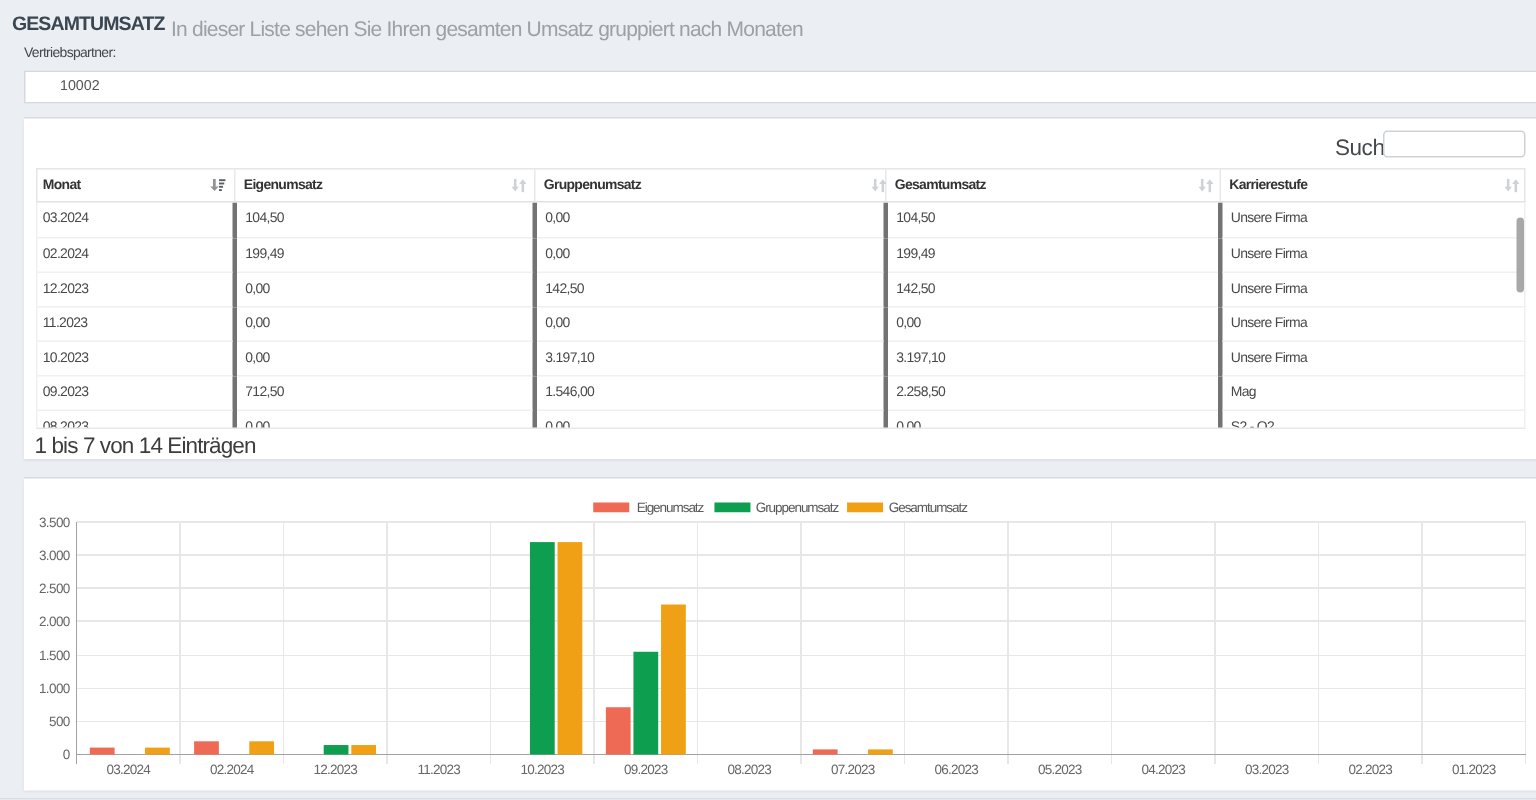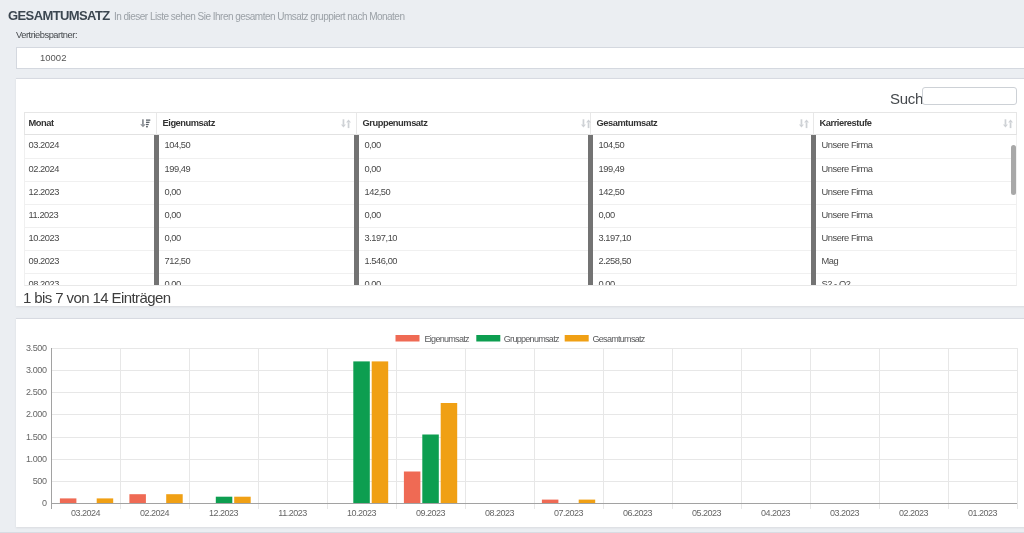--- a/index.html
+++ b/index.html
@@ -1,35 +1,35 @@
 <!DOCTYPE html>
 <html><head>
 <meta charset="utf-8">
 <style>
 * { margin:0; padding:0; box-sizing:border-box; }
 html,body { width:1024px; height:533px; overflow:hidden; }
 body { background:#ebeef2; font-family:"Liberation Sans",sans-serif; position:relative; }
 .abs { position:absolute; }
 #title { left:8px; top:8px; font-size:13px; font-weight:bold; letter-spacing:-0.6px; color:#3b4650; }
-#subtitle { left:114px; top:11px; font-size:10px; letter-spacing:-0.52px; color:#9ba1a7; }
+#subtitle { left:114px; top:11px; font-size:14px; letter-spacing:-0.52px; color:#9ba1a7; }
 #vplabel { left:16px; top:29.5px; font-size:9.3px; font-weight:normal; letter-spacing:-0.45px; color:#44484c; }
 #vpinput { left:16px; top:47px; width:1012px; height:22px; background:#fff; border:1px solid #d4d8df; }
 #vptext { left:40px; top:51.5px; font-size:9.5px; color:#555; }
 .panel { background:#fff; border-top:1px solid #d7dae1; box-shadow:0 1px 2px rgba(0,0,0,0.08); }
 #panel1 { left:16px; top:78px; width:1012px; height:228px; }
 #panel2 { left:16px; top:318px; width:1012px; height:209px; }
 
 #suchlabel { left:874px; top:10.5px; font-size:15px; letter-spacing:-0.3px; color:#44484c; }
 #suchinput { left:906px; top:8px; width:95px; height:18px; border:1px solid #cdd1d6; border-radius:3px; background:#fff; }
 #tblhead { left:8px; top:33px; width:993px; height:23px; border:1px solid #e6e6e6; border-bottom:1px solid #e2e2e2; }
 #tblbody { left:8px; top:56px; width:993px; height:151px; overflow:hidden; border-left:1px solid #f0f0f0; border-right:1px solid #f0f0f0; border-bottom:1px solid #e8e8e8; }
 table { border-collapse:collapse; table-layout:fixed; width:993px; }
 th, td { font-size:9.3px; letter-spacing:-0.45px; height:23px; padding:0 2px 2px 6px; text-align:left; vertical-align:middle; overflow:hidden; white-space:nowrap; }
 th { font-weight:bold; color:#333; border-left:1px solid #e8e8e8; padding-bottom:4px; }
-td { color:#484848; border-left:5px solid #737373; border-bottom:1px solid #f0f0f0; }
+td { color:#484848; border-left:3px solid #737373; border-bottom:1px solid #f0f0f0; }
 th:first-child, td:first-child { border-left:none; padding-left:3.5px; }
 .c1{width:131px;} .c2{width:200px;} .c3{width:234px;} .c4{width:223px;} .c5{width:205px;}
 #tfooter { left:7px; top:209.5px; font-size:15px; letter-spacing:-0.6px; color:#3d3d3d; }
 #sbar { left:995px; top:66px; width:5px; height:50px; background:#a8a8a8; border-radius:2.5px; }
 .icon { position:absolute; }
 text { font-family:"Liberation Sans",sans-serif; }
 </style>
 </head>
 <body>
 <div class="abs" id="title">GESAMTUMSATZ</div>

